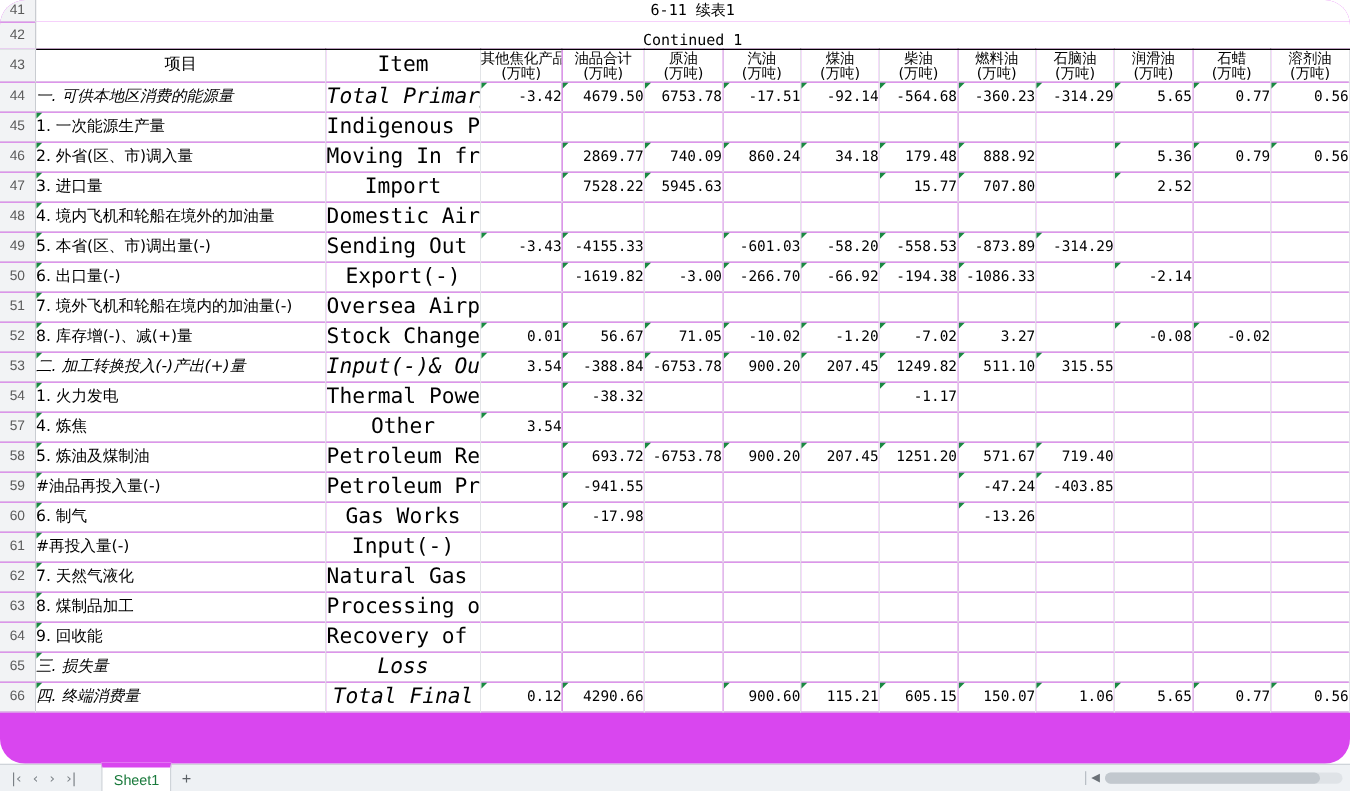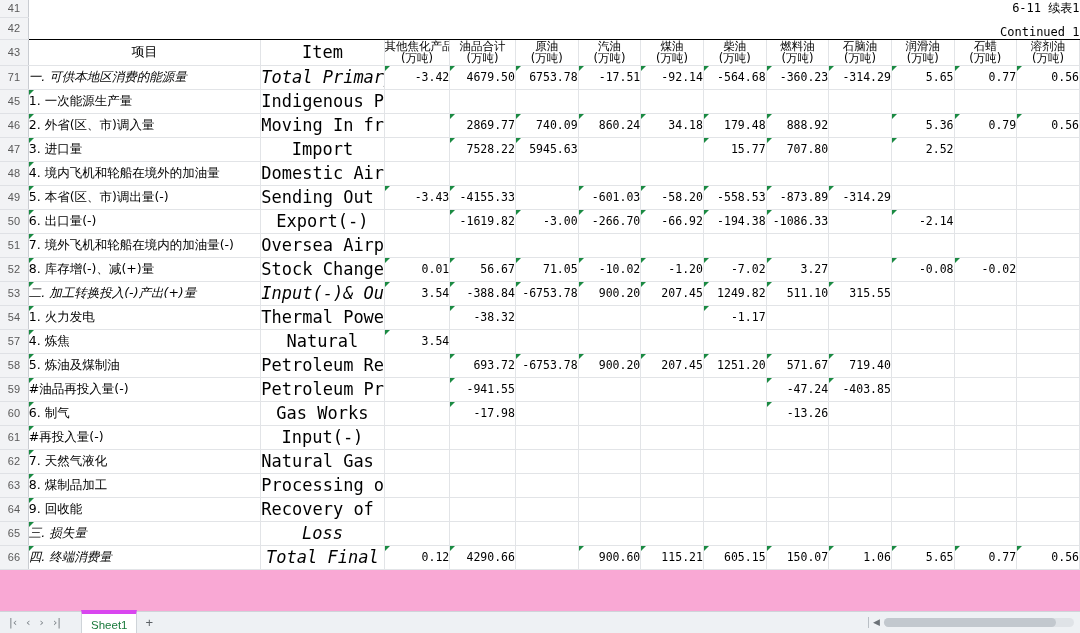--- a/index.html
+++ b/index.html
@@ -6,21 +6,21 @@
   body{
     width:1080px;height:633px;overflow:hidden;
     background:#ffffff;
     font-family:"Liberation Sans","DejaVu Sans",sans-serif;
     font-size:12px;
     -webkit-font-smoothing:none;
   }
   #app{position:relative;width:1080px;height:633px;display:flex;flex-direction:column;}
 
   
-  .grid-wrap{position:relative;flex:1 1 auto;overflow:hidden;background:#f9a8d4;}
+  .grid-wrap{position:relative;flex:1 1 auto;overflow:hidden;background:#d946ef;border-radius:20px;}
   table.sheet{border-collapse:collapse;table-layout:fixed;width:1080px;}
   table.sheet td,table.sheet th{
     padding:0;margin:0;
     vertical-align:middle;
     overflow:hidden;
     white-space:nowrap;
     font-weight:normal;
     box-sizing:border-box;
   }
 
@@ -79,21 +79,21 @@
     white-space:normal;
     color:#000;
   }
   .bold{font-weight:bold;font-style:italic;}
   .indent1{padding-left:34px;}
   .indent2{padding-left:40px;}
 
   
   .titlecell{
     font-family:"DejaVu Sans Mono","Liberation Mono",monospace;
-    font-size:12px;color:#000;padding-left:4px;text-align:right;
+    font-size:12px;color:#000;padding-left:4px;text-align:center;
     border-right:none;border-bottom:none;background:#fff;
   }
   .botline{border-bottom:1.6px solid #000;}
 
   
   .tri{
     position:absolute;left:0;top:0;
     width:0;height:0;
     border-top:5px solid #1a8a42;
     border-right:5px solid transparent;
@@ -212,21 +212,21 @@
             <td class="cell hdr botline" style="height: 26px;">
               <div>石蜡</div>
               <div>(万吨)</div>
             </td>
             <td class="cell hdr botline vsep-right" style="height: 26px;">
               <div>溶剂油</div>
               <div>(万吨)</div>
             </td>
           </tr>
           <tr>
-            <td class="rowhdr">71</td>
+            <td class="rowhdr">44</td>
             <td class="cell cn bold">一. 可供本地区消费的能源量</td>
             <td class="cell en vsep-right bold">Total Primary Energy Supply</td>
             <td class="cell num"><span class="tri"></span>-3.42</td>
             <td class="cell num"><span class="tri"></span>4679.50</td>
             <td class="cell num"><span class="tri"></span>6753.78</td>
             <td class="cell num"><span class="tri"></span>-17.51</td>
             <td class="cell num"><span class="tri"></span>-92.14</td>
             <td class="cell num"><span class="tri"></span>-564.68</td>
             <td class="cell num"><span class="tri"></span>-360.23</td>
             <td class="cell num"><span class="tri"></span>-314.29</td>
@@ -390,21 +390,21 @@
             <td class="cell num"><span class="tri"></span>-1.17</td>
             <td class="cell num"></td>
             <td class="cell num"></td>
             <td class="cell num"></td>
             <td class="cell num"></td>
             <td class="cell num vsep-right"></td>
           </tr>
           <tr>
             <td class="rowhdr">57</td>
             <td class="cell cn indent1"><span class="tri"></span>4. 炼焦</td>
-            <td class="cell en vsep-right">Natural</td>
+            <td class="cell en vsep-right">Other</td>
             <td class="cell num"><span class="tri"></span>3.54</td>
             <td class="cell num"></td>
             <td class="cell num"></td>
             <td class="cell num"></td>
             <td class="cell num"></td>
             <td class="cell num"></td>
             <td class="cell num"></td>
             <td class="cell num"></td>
             <td class="cell num"></td>
             <td class="cell num"></td>

